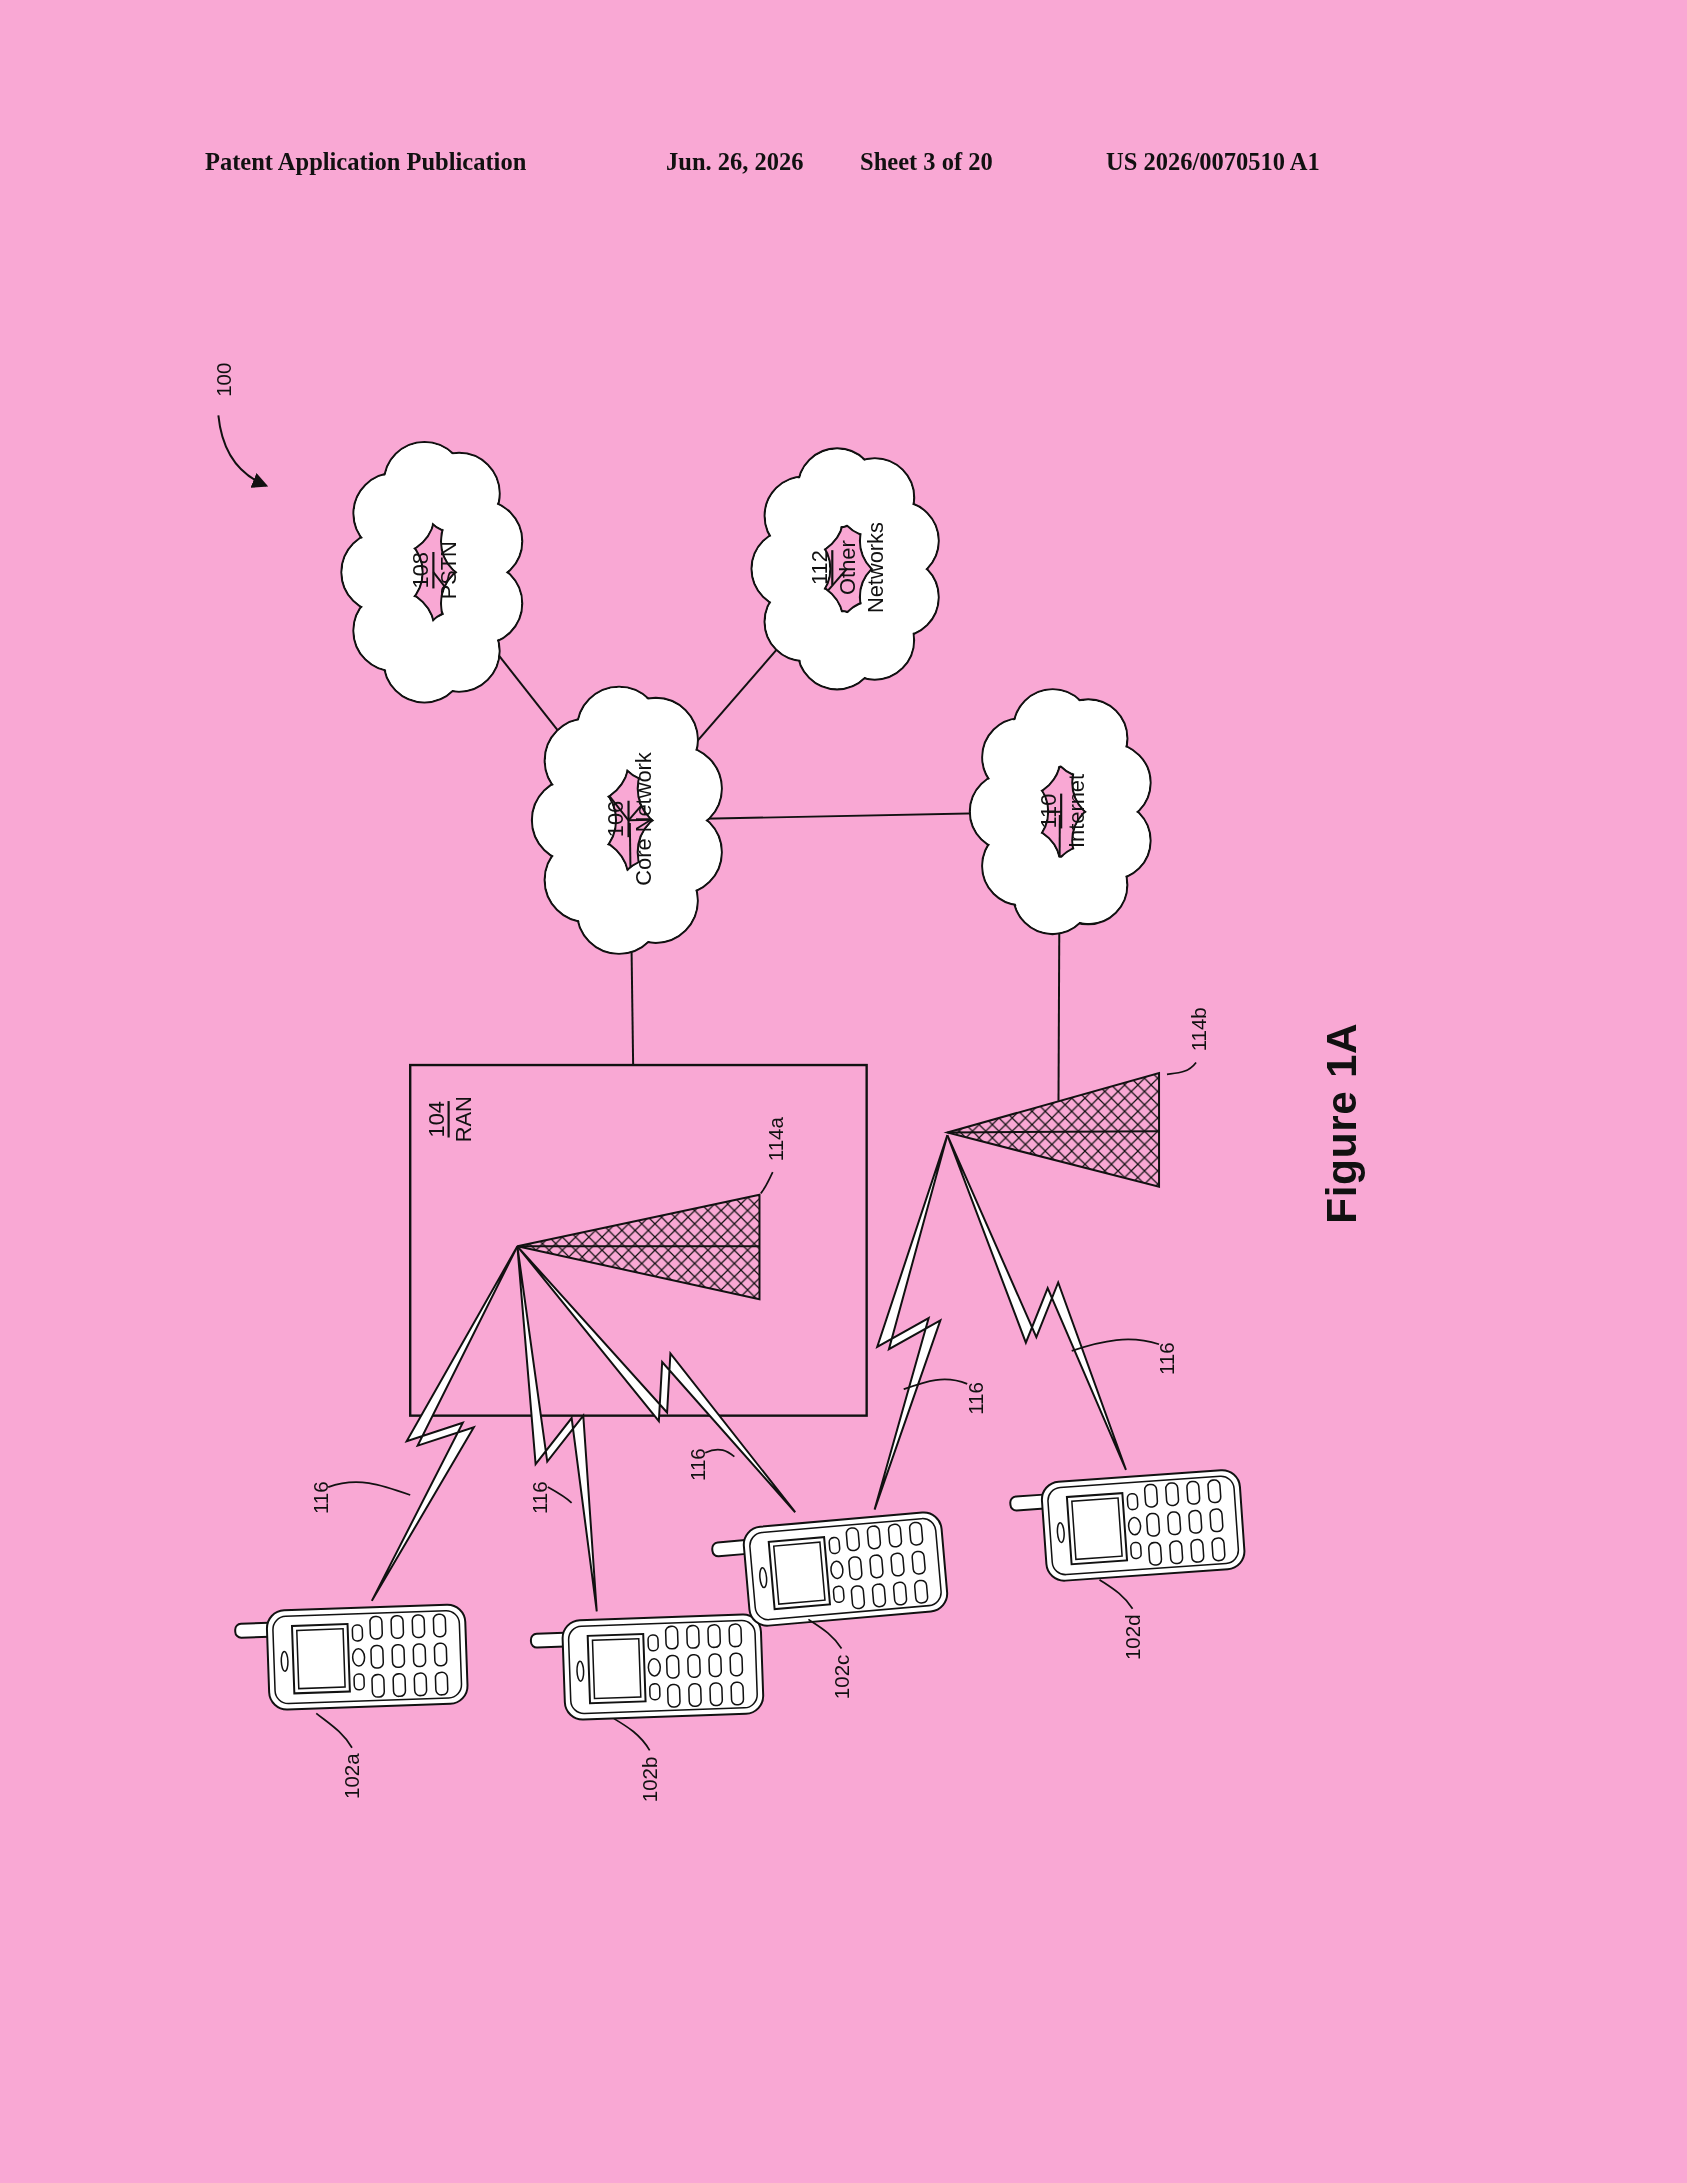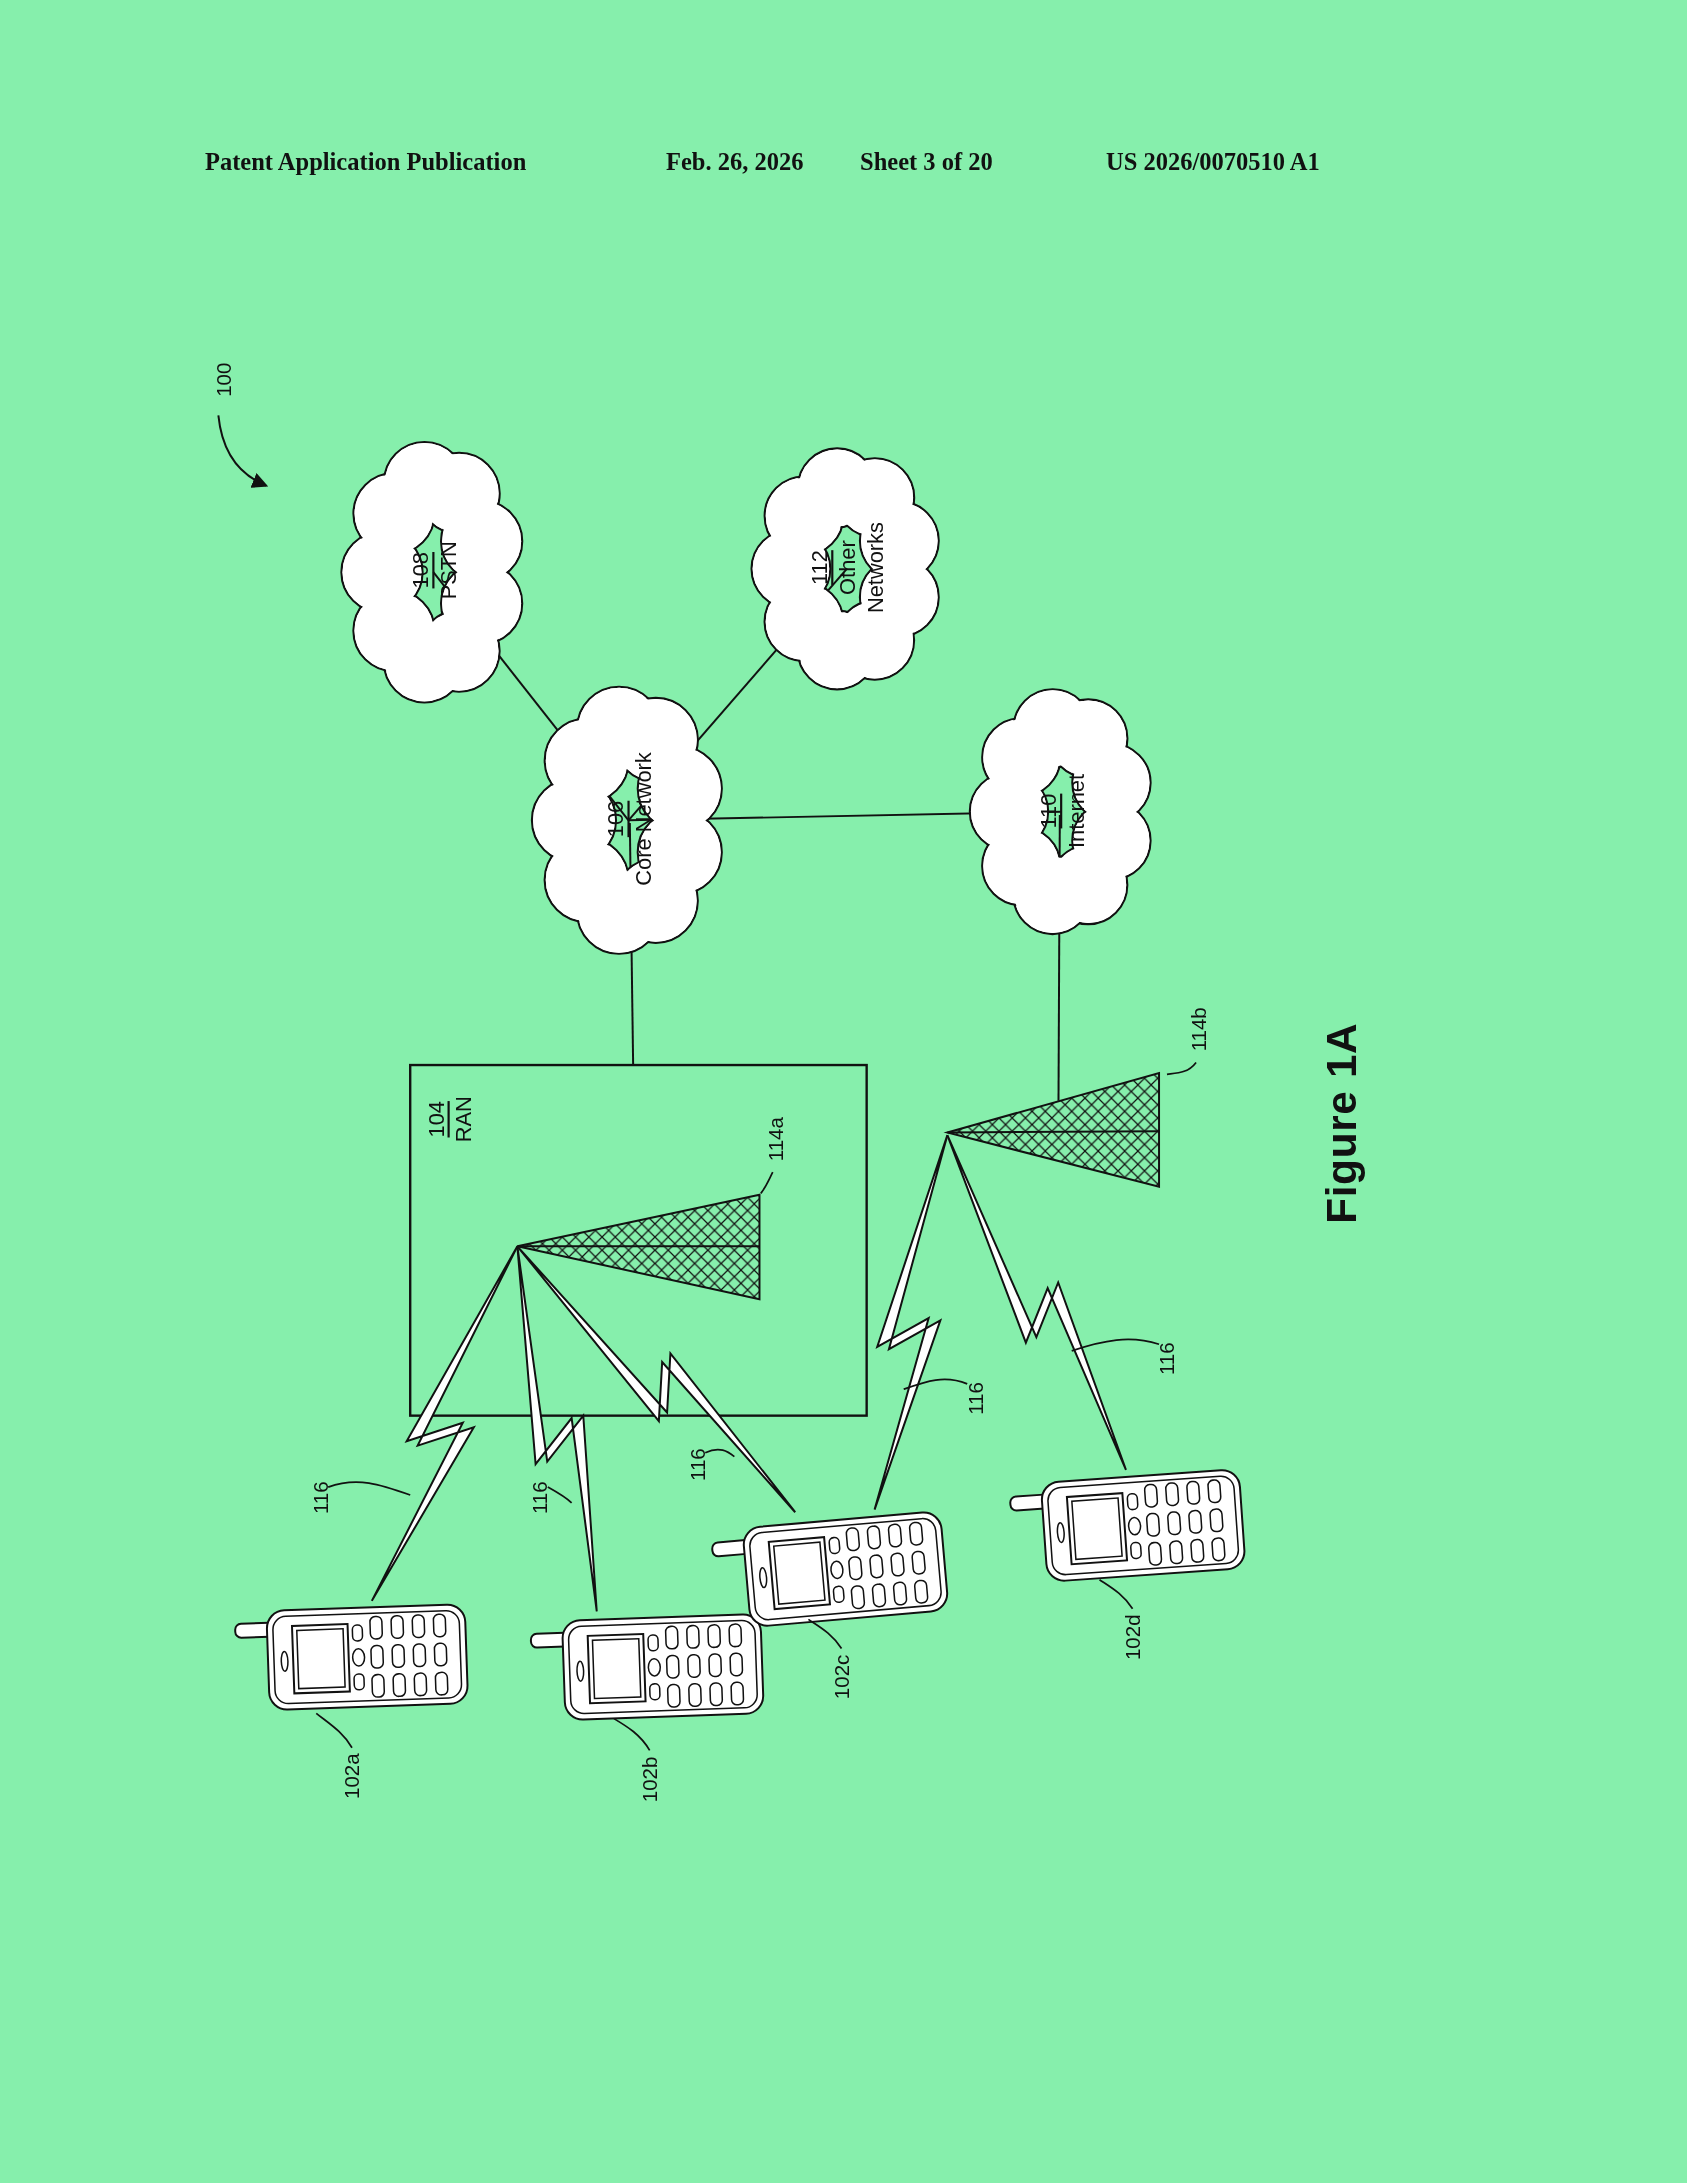--- a/index.html
+++ b/index.html
@@ -1,17 +1,17 @@
 <!DOCTYPE html>
 <html style="font-size:10.6px"><head>
 <meta charset="utf-8">
 <style>
   html,body{margin:0;padding:0;}
   body{background:#ffffff;width:1687px;height:2183px;position:relative;}
-  .page{position:absolute;inset:0;background:#86efac;}
+  .page{position:absolute;inset:0;background:#f9a8d4;}
   .hdr span{position:absolute;top:148px;font-family:"Liberation Serif",serif;font-weight:bold;font-size:24.5px;color:#111;white-space:nowrap;}
   #h1{left:205px}#h2{left:666px}#h3{left:860px}#h4{left:1106px}
   svg{position:absolute;left:0;top:0;}
   svg text{font-family:"Liberation Sans",sans-serif;fill:#111;text-anchor:middle;dominant-baseline:central;}
   .t{font-size:33px;}
   .ref{font-size:31px;}
   .refnum{text-decoration:underline;}
   .figlabel{font-size:64px;font-weight:600;letter-spacing:1px;}
   .ln{stroke:#111;stroke-width:3;fill:none;}
   .box{stroke:#111;stroke-width:3.6;fill:none;}
@@ -19,21 +19,21 @@
   .thin{stroke-width:2.3;}
   .leader{stroke:#111;stroke-width:2.6;fill:none;}
 </style>
 </head>
 <body>
 
 <div class="page">
 
   <div class="hdr">
     <span id="h1">Patent Application Publication</span>
-    <span id="h2">Feb. 26, 2026</span>
+    <span id="h2">Jun. 26, 2026</span>
     <span id="h3">Sheet 3 of 20</span>
     <span id="h4">US 2026/0070510 A1</span>
   </div>
 
   <svg width="1687" height="2183" viewBox="0 0 2550 3300">
     <defs>
       <pattern id="crosshatch" width="20" height="20" patternUnits="userSpaceOnUse">
         <path d="M0 0 L20 20 M20 0 L0 20" stroke="#111" stroke-width="1.8" fill="none"></path>
       </pattern>
       <marker id="arrowhead" viewBox="0 0 10 10" refX="8.5" refY="5" markerWidth="8" markerHeight="8" orient="auto">

